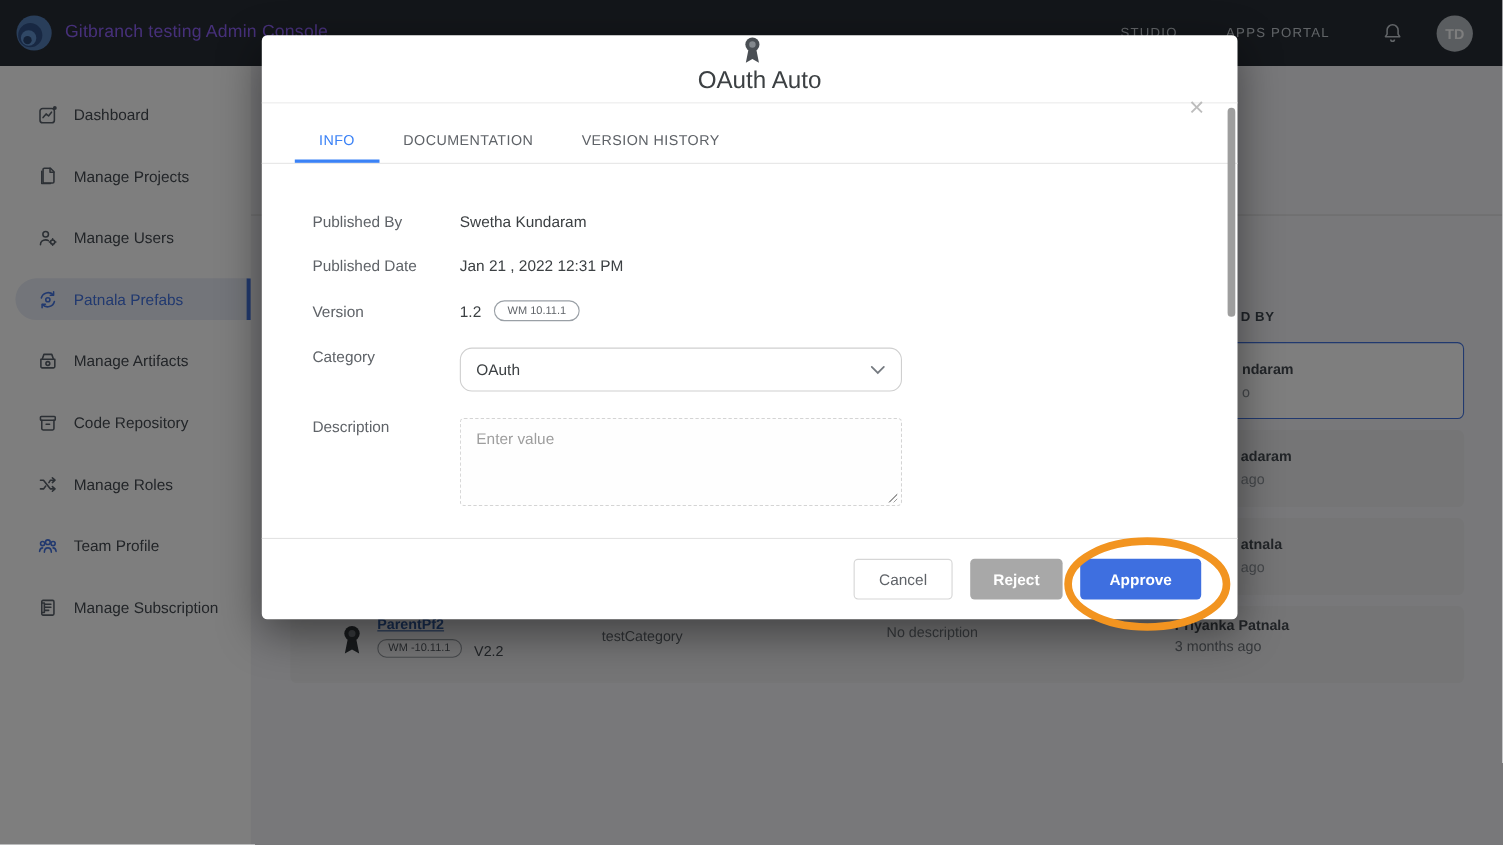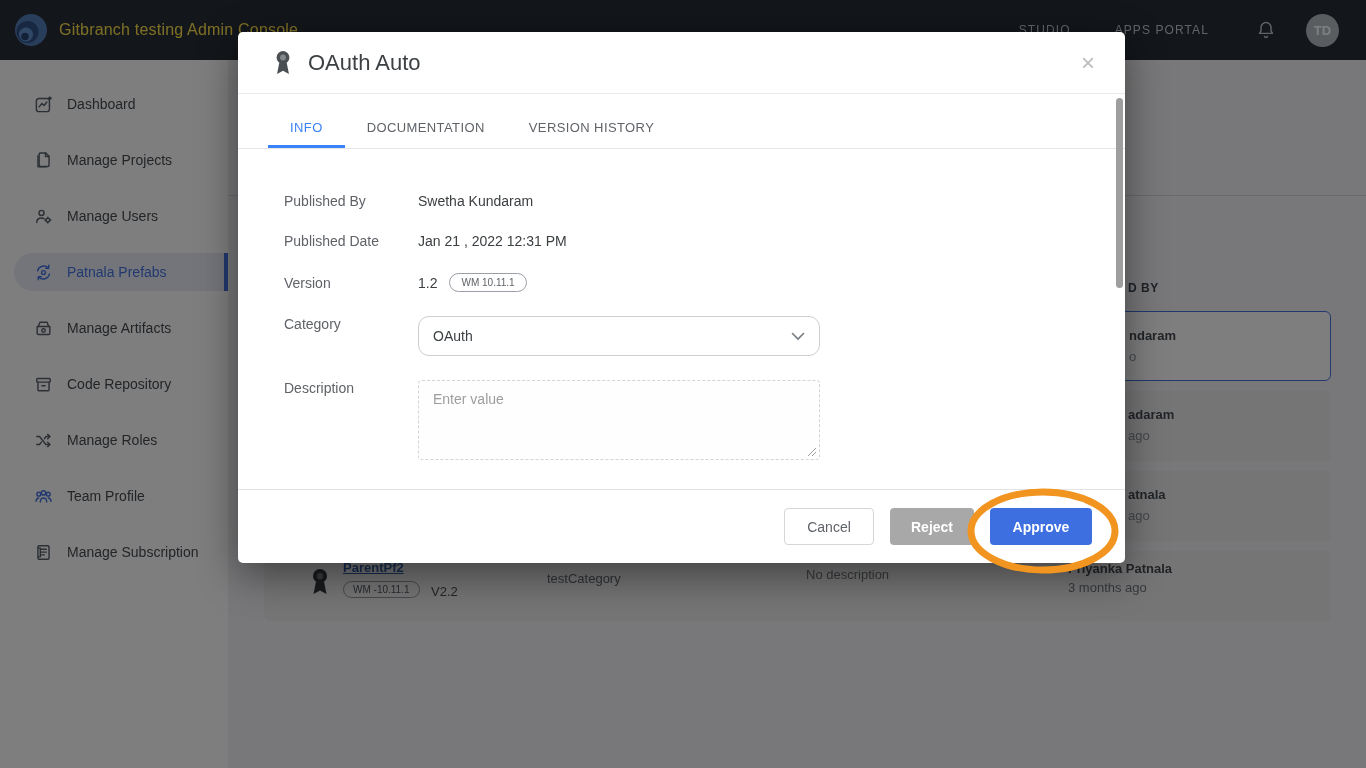--- a/index.html
+++ b/index.html
@@ -3,21 +3,21 @@
 <meta charset="utf-8">
 <style>
   * { margin:0; padding:0; box-sizing:border-box; }
   html,body { width:1366px; height:768px; overflow:hidden; font-family:"Liberation Sans", sans-serif; }
   .screen { position:relative; width:1366px; height:768px; background:#f2f3f5; overflow:hidden; }
 
   
   .topbar { position:absolute; top:0; left:0; right:0; height:60px; background:#20262e;
             display:flex; align-items:center; padding:0 27px 0 14px; z-index:1; }
   .brand { display:flex; align-items:center; gap:11px; }
-  .topbar-title { color:#fde047; font-size:16px; letter-spacing:.2px; }
+  .topbar-title { color:#8b5cf6; font-size:16px; letter-spacing:.2px; }
   .topbar-right { margin-left:auto; display:flex; align-items:center; }
   .topbar-link { color:#c2c9d0; font-size:12px; letter-spacing:1.1px; cursor:pointer; }
   .topbar-link.studio { margin-right:44px; }
   .topbar-link.apps { margin-right:47px; }
   .bell { margin-right:30px; cursor:pointer; display:flex; }
   .avatar { width:33px; height:33px; border-radius:50%; background:#b3bac1; color:#fff;
             font-size:13px; font-weight:bold; display:flex; align-items:center; justify-content:center; cursor:pointer; }
 
   
   .sidebar { position:absolute; top:60px; left:0; bottom:0; width:228px; background:#fff; z-index:1; padding-top:16px; }
@@ -52,21 +52,21 @@
   .row-pub { position:absolute; left:804px; top:10px; font-size:13px; font-weight:bold; color:#3f454c; }
   .row-time { position:absolute; left:804px; top:29px; font-size:13px; color:#6b7177; }
 
   
   .overlay { position:absolute; inset:0; background:rgba(8,8,8,.52); z-index:5; }
 
   
   .modal { position:absolute; left:238px; top:32px; width:887px; height:531px; background:#fff;
            border-radius:5px; z-index:10; box-shadow:0 12px 40px rgba(0,0,0,.45); }
   .modal-header { height:62px; display:flex; align-items:center; padding:0 30px 0 34px;
-                  border-bottom:1px solid #ebebeb; }
+                  border-bottom:1px solid #ebebeb;flex-direction:column; }
   .modal-title { font-size:22px; color:#3c4043; margin-left:14px; }
   .close { margin-left:auto; font-size:24px; color:#bdbdbd; cursor:pointer; line-height:1; }
   .tabs { display:flex; margin-top:14px; padding-left:30px; border-bottom:1px solid #e6e6e6; }
   .tab { padding:12px 22px 10px 22px; font-size:13px; color:#5f6368; letter-spacing:.4px;
          cursor:pointer; border-bottom:3px solid transparent; }
   .tab.active { color:#3b82f6; border-bottom-color:#3b82f6; }
   .form { padding:44px 0 0 46px; }
   .frow { display:flex; align-items:center; margin-bottom:24px; }
   .frow.top { align-items:flex-start; }
   .flabel { width:134px; flex-shrink:0; font-size:14px; color:#5f6368; }
@@ -84,21 +84,21 @@
   textarea::placeholder { color:#9e9e9e; }
   .resize-handle { position:absolute; right:4px; bottom:8px; width:10px; height:10px;
                    background:repeating-linear-gradient(135deg, transparent 0 2px, #9e9e9e 2px 3px);
                    clip-path:polygon(100% 0, 0 100%, 100% 100%); }
   .modal-footer { position:absolute; bottom:0; left:0; right:0; height:74px; border-top:1px solid #e3e3e3;
                   display:flex; align-items:center; justify-content:flex-end; gap:16px; padding-right:33px; }
   .btn { height:37px; border-radius:4px; font-size:14px; display:flex; align-items:center;
          justify-content:center; cursor:pointer; }
   .btn-cancel { width:90px; background:#fff; border:1px solid #d6d6d6; color:#5f6368;text-align:center; }
   .btn-reject { width:84px; background:#a8a8a8; color:#fff; font-weight:bold; }
-  .btn-approve { width:102px; background:#3e6fe0; color:#fff; font-weight:bold; }
+  .btn-approve { width:110px; background:#3e6fe0; color:#fff; font-weight:bold; }
   .scroll-thumb { position:absolute; right:2px; top:66px; width:7px; height:190px;
                   background:#9e9e9e; border-radius:4px; cursor:pointer; }
 
   
   .annotation { position:absolute; left:960px; top:485px; z-index:12; pointer-events:none; }
 </style>
 </head>
 <body>
 
 <div class="screen">

